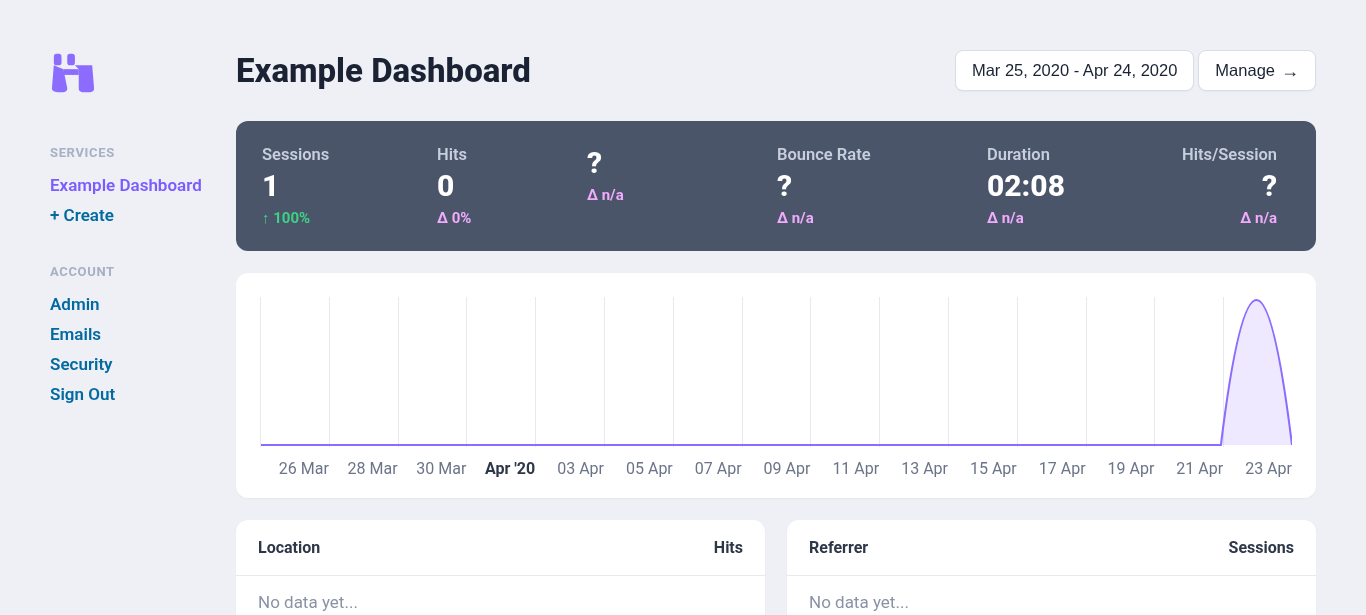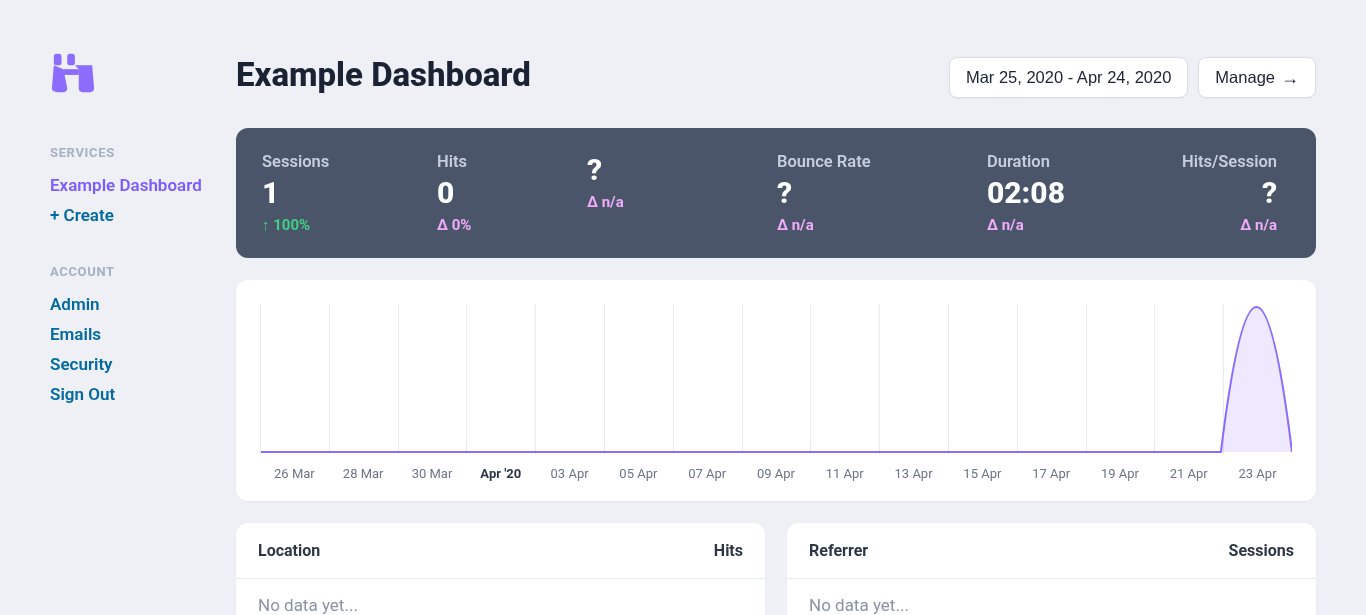--- a/index.html
+++ b/index.html
@@ -59,22 +59,21 @@
       align-items: center;
       margin-bottom: 30px;
     }
     .page-title {
       font-size: 33px;
       font-weight: 800;
       color: #1a2233;
     }
     .header-actions {
       display: flex;
-      gap: 10px;
-      margin-top: 7px;
+      gap: 4px;
     }
     .btn {
       background: #fff;
       border: 1px solid #d9dde6;
       border-radius: 8px;
       padding: 10px 16px;
       font-size: 16.5px;
       font-weight: 500;
       color: #1a2233;
       cursor: pointer;
@@ -150,23 +149,23 @@
       inset: 0;
       width: 100%;
       height: 100%;
     }
     .chart-xaxis {
       display: flex;
       margin-top: 12px;
     }
     .chart-xaxis .tick {
       flex: 1;
-      font-size: 13px;
+      font-size: 16px;
       color: #6b7488;
-      text-align: center;
+      text-align: right;
     }
     .chart-xaxis .tick.bold {
       font-weight: 700;
       color: #2e3748;
     }
     .two-col {
       display: flex;
       gap: 22px;
     }
     .panel {

